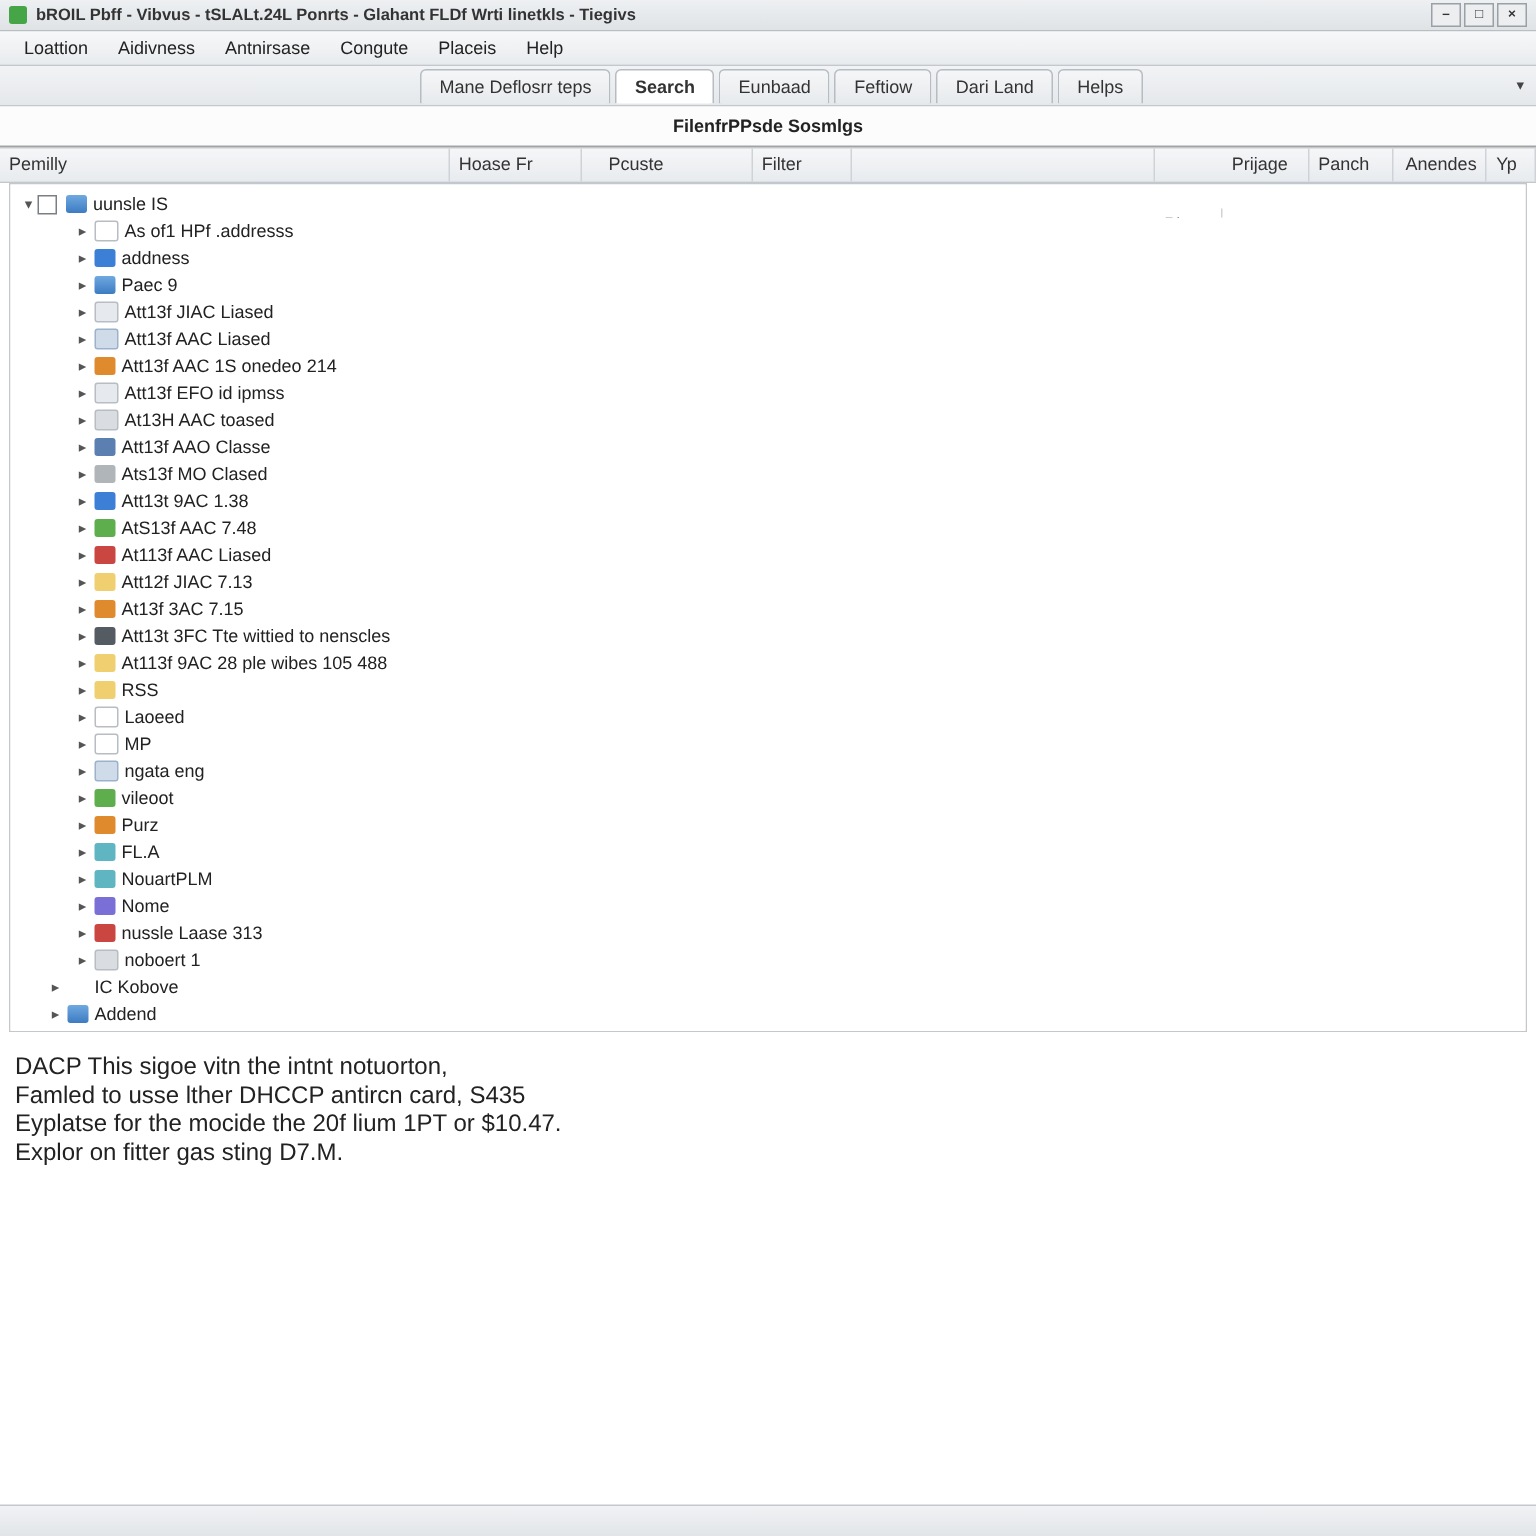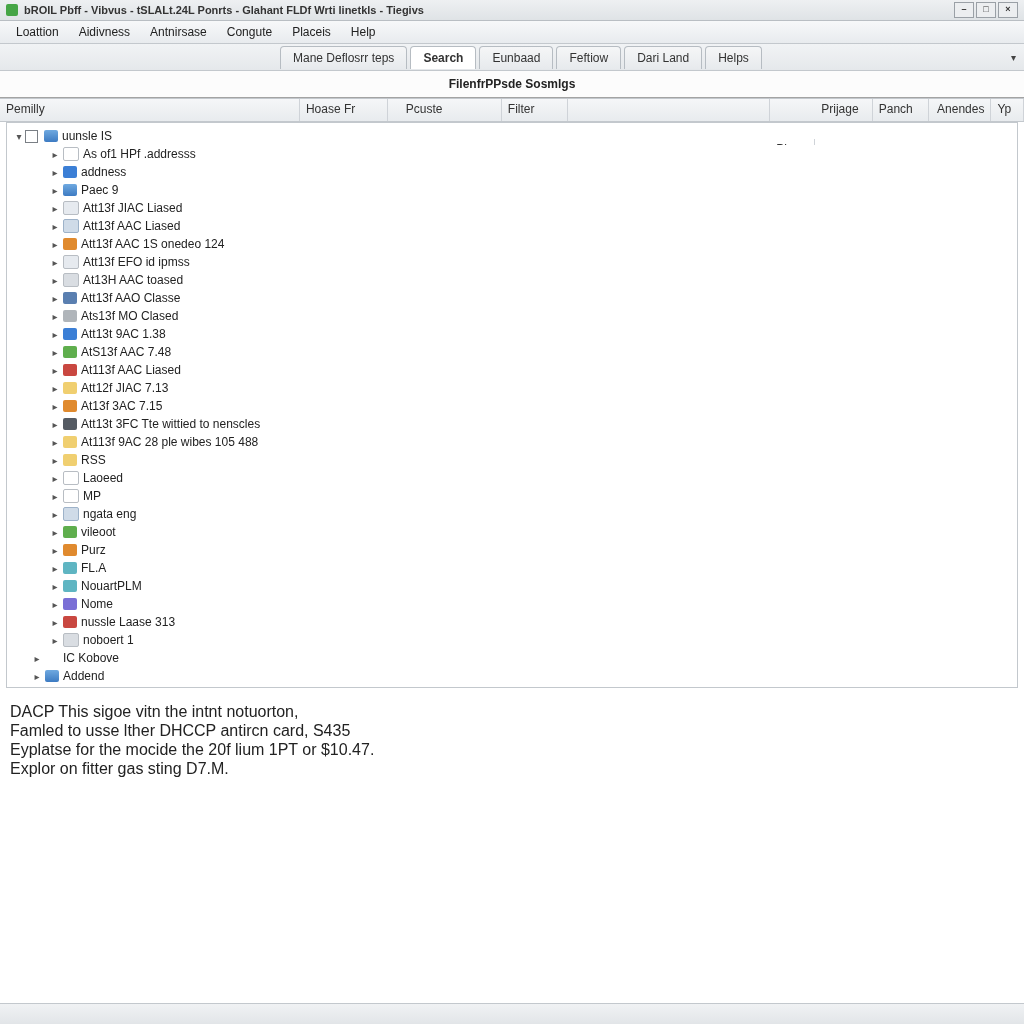--- a/index.html
+++ b/index.html
@@ -145,21 +145,21 @@
         <span class="lbl">Att13f JIAC Liased</span>
       </div>
       <div class="node" style="padding-left: 42px;">
         <span class="exp">▸</span>
         <span class="icon ic-tag"></span>
         <span class="lbl">Att13f AAC Liased</span>
       </div>
       <div class="node" style="padding-left: 42px;">
         <span class="exp">▸</span>
         <span class="icon ic-orange"></span>
-        <span class="lbl">Att13f AAC 1S onedeo 124</span>
+        <span class="lbl">Att13f AAC 1S onedeo 214</span>
       </div>
       <div class="node" style="padding-left: 42px;">
         <span class="exp">▸</span>
         <span class="icon ic-cloud"></span>
         <span class="lbl">Att13f EFO id ipmss</span>
       </div>
       <div class="node" style="padding-left: 42px;">
         <span class="exp">▸</span>
         <span class="icon ic-grey"></span>
         <span class="lbl">At13H AAC toased</span>

